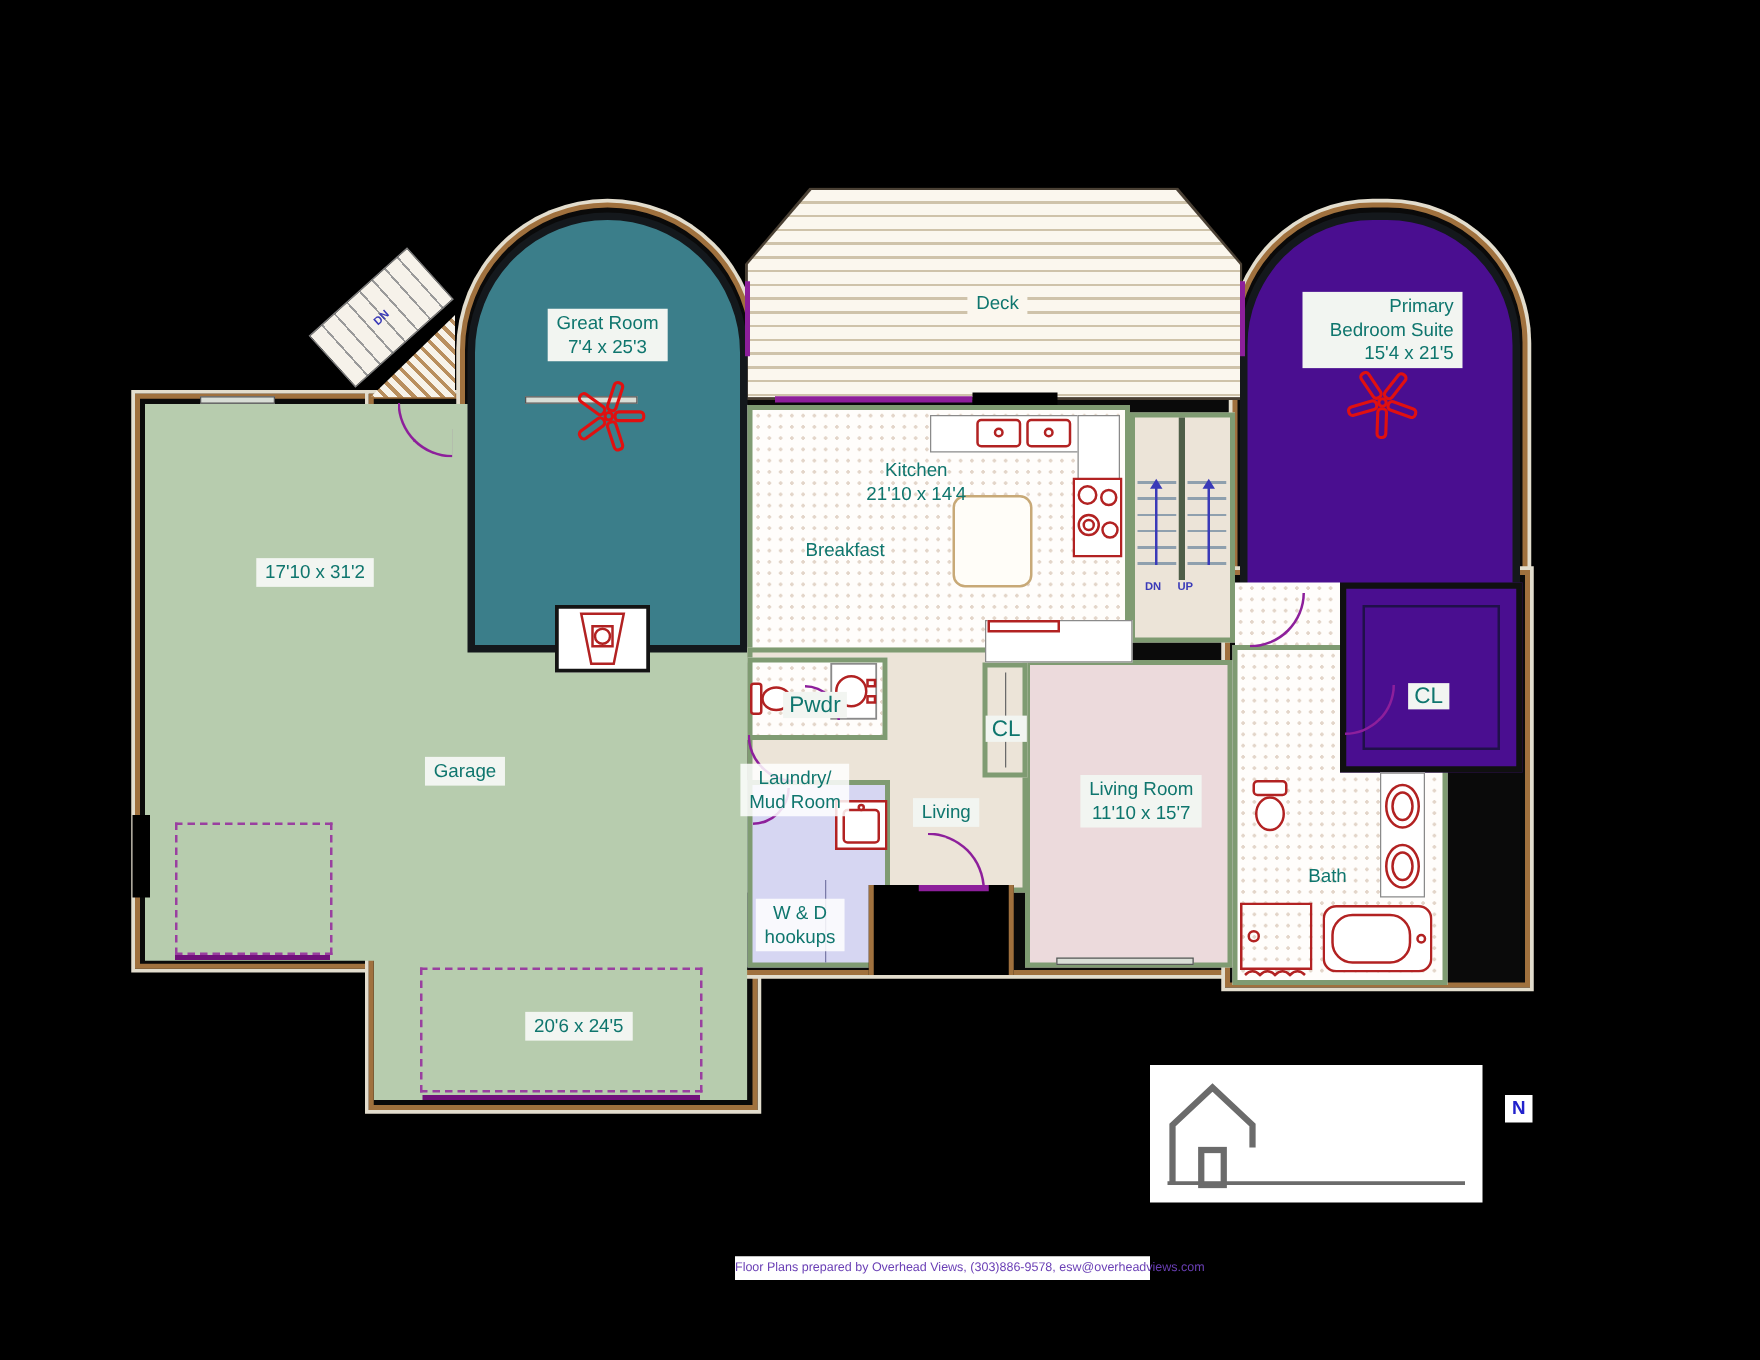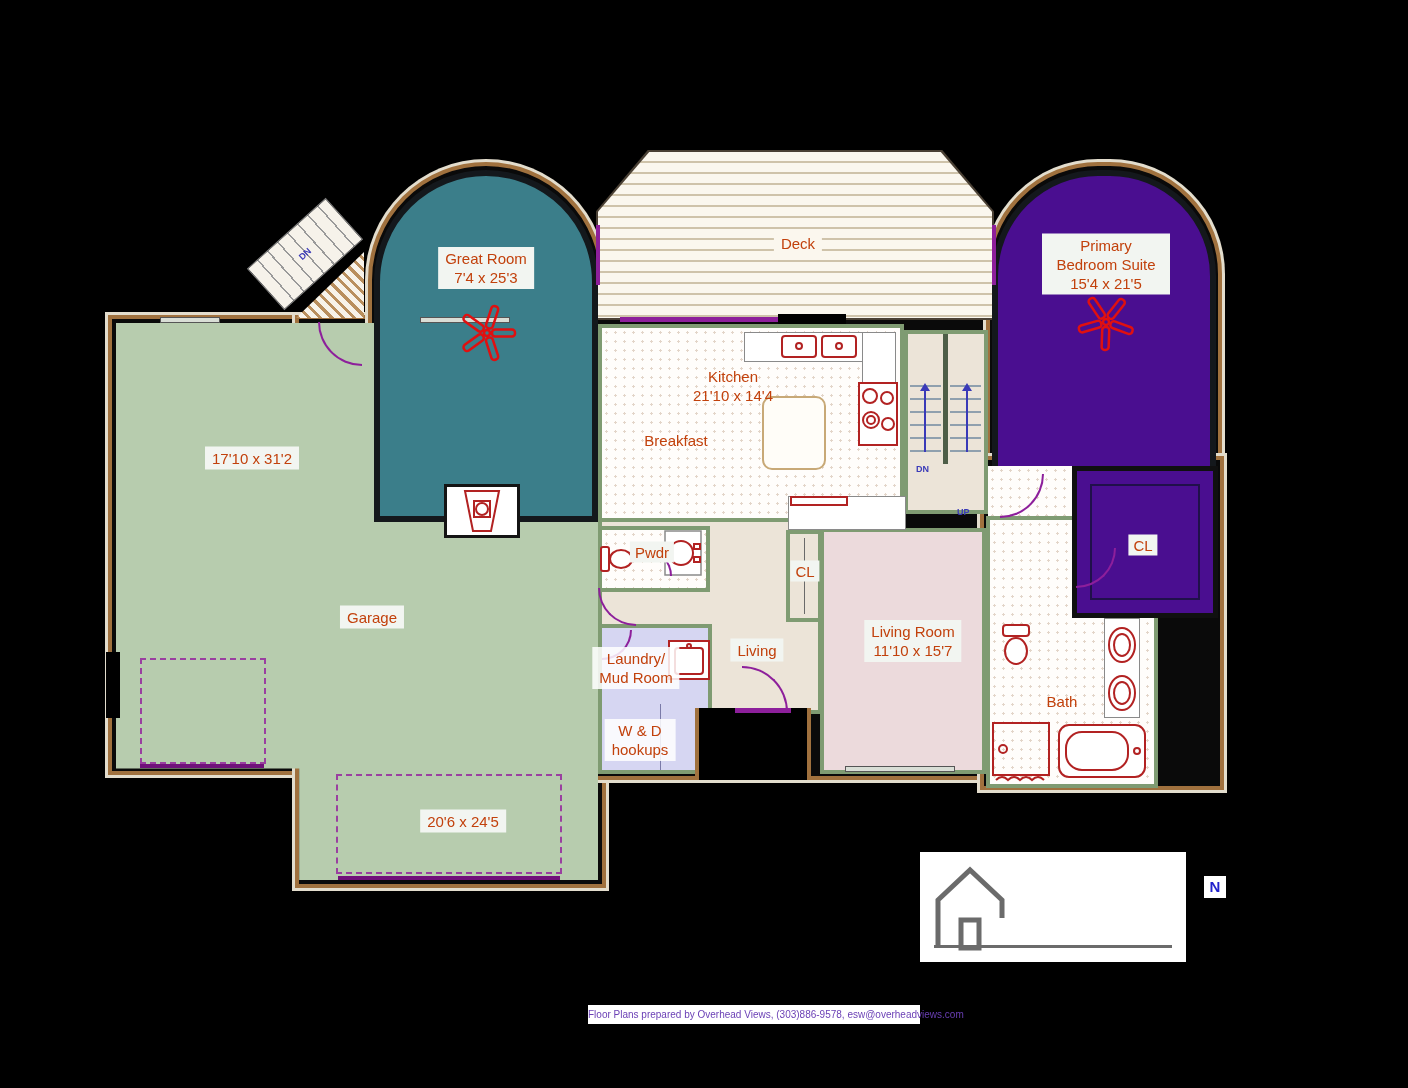--- a/index.html
+++ b/index.html
@@ -23,26 +23,26 @@
   .tile {
     background-color:#fffdfb;
     background-image:radial-gradient(#e3d5c9 1.2px, transparent 1.4px);
     background-size:9px 9px;
   }
   .greenwall { border:4px solid #7f9b72; }
 
   
   .chip {
     position:absolute; transform:translate(-50%,-50%);
-    background:#f2f5f1; color:#c2410c; font-size:15px; line-height:19px;
+    background:#f2f5f1; color:#0f766e; font-size:15px; line-height:19px;
     padding:2px 7px; text-align:center; z-index:40; white-space:nowrap;
   }
   .chip .blk { display:block; }
-  .chip.wrap { white-space:normal; width:128px; }
-  .chip.small { font-size:15px; padding:1px 5px; }
+  .chip.wrap { white-space:normal; width:128px;text-align:right; }
+  .chip.small { font-size:18px; padding:1px 5px;margin-top:12px; }
   .chip.bare { background:rgba(255,255,255,0.85); }
 
   
   .door { position:absolute; z-index:25; border:0 solid #8d1f9b; }
   .door.br { border-right:2px solid #8d1f9b; border-bottom:2px solid #8d1f9b; border-radius:0 0 100% 0; }
   .door.bl { border-left:2px solid #8d1f9b; border-bottom:2px solid #8d1f9b; border-radius:0 0 0 100%; }
   .door.tr { border-top:2px solid #8d1f9b; border-right:2px solid #8d1f9b; border-radius:0 100% 0 0; }
   .pbar { position:absolute; background:#8d1f9b; z-index:26; }
   .dashrect { position:absolute; border:2px dashed #9a3fa0; z-index:15; }
   .win { position:absolute; background:#d9ded6; border:1px solid #555; z-index:18; }
@@ -164,21 +164,21 @@
     <div class="closet-inner"></div>
   </div>
 
   <div class="stairs">
     <div class="flight" style="left:2px;"></div>
     <div class="flight" style="left:42px;"></div>
     <div class="flight-div"></div>
     <div class="s-arrow" style="left:16px; top:52px; height:66px;"></div>
     <div class="s-arrow" style="left:58px; top:52px; height:66px;"></div>
     <span class="s-label" style="left:8px; top:130px;">DN</span>
-    <span class="s-label" style="left:49px; top:130px;margin-top:43px;">UP</span>
+    <span class="s-label" style="left:34px; top:130px;">UP</span>
   </div>
 
   <div class="abs" style="left:695px; top:708px; width:116px; height:72px; background:#000;
               border-left:4px solid #a0713e; border-right:4px solid #a0713e; z-index:24;"></div>
 
   <div class="door bl" style="left:318px; top:322px; width:44px; height:44px;"></div>
   <div class="door bl" style="left:598px; top:588px; width:38px; height:38px;"></div>
   <div class="door tr" style="left:742px; top:666px; width:46px; height:46px;"></div>
   <div class="door tr" style="left:644px; top:548px; width:28px; height:28px;"></div>
   <div class="door br" style="left:602px; top:630px; width:30px; height:30px;"></div>
@@ -345,21 +345,21 @@
     <span>Breakfast</span>
   </div>
 
   <div class="chip small" style="left:652px; top:552px;">
     <span>Pwdr</span>
   </div>
   <div class="chip small" style="left:805px; top:571px;">
     <span>CL</span>
   </div>
 
-  <div class="chip bare" style="left:636px; top:668px;">
+  <div class="chip bare" style="left:636px; top:632px;">
     <span class="blk">Laundry/</span>
     <span class="blk">Mud Room</span>
   </div>
   <div class="chip bare" style="left:640px; top:740px;">
     <span class="blk">W &amp; D</span>
     <span class="blk">hookups</span>
   </div>
 
   <div class="chip" style="left:757px; top:650px;">
     <span>Living</span>

